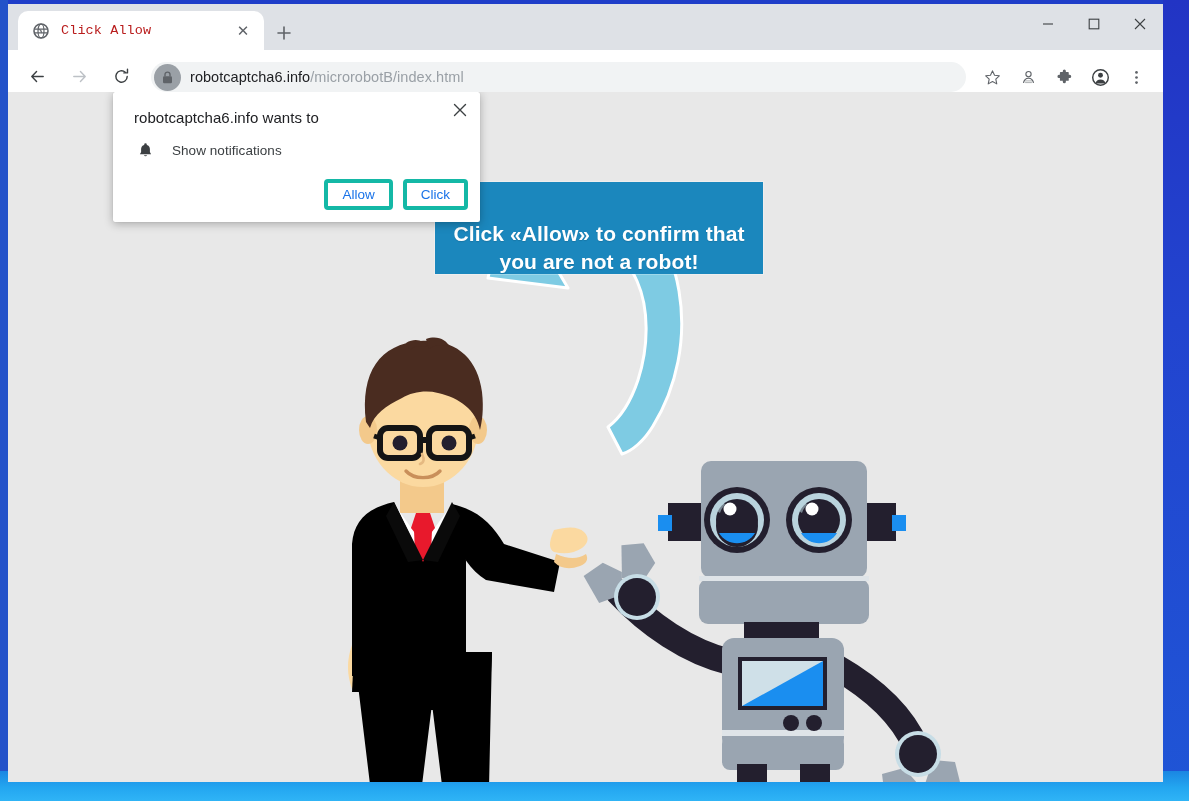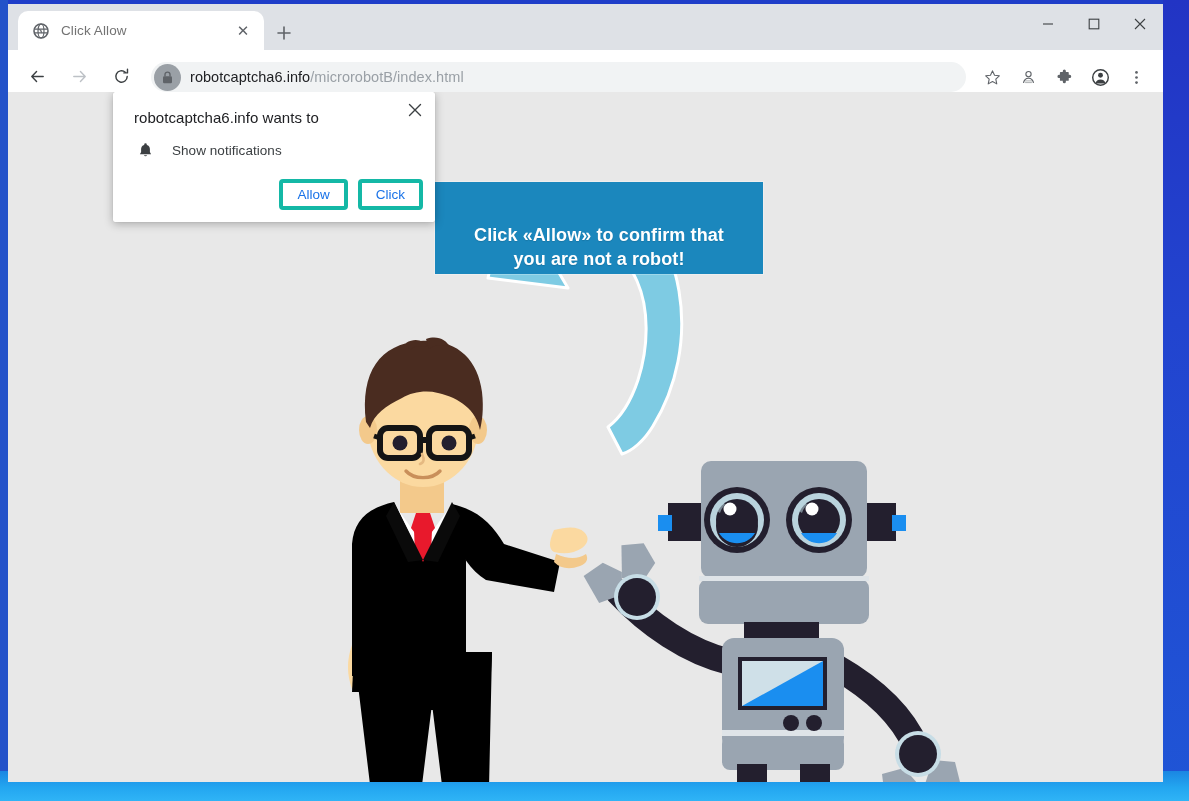--- a/index.html
+++ b/index.html
@@ -45,23 +45,24 @@
     border-radius: 10px 10px 0 0;
     display: flex; align-items: center;
     padding: 0 10px 0 14px;
   }
   .tab-favicon {
     width: 17px; height: 17px; flex: 0 0 17px; margin-right: 12px;
     display: flex; align-items: center; justify-content: center;
   }
   .tab-title {
     flex: 1;
-    font-size: 13.5px; color: #737373;
+    font-size: 13.5px; color: #b91c1c;
     white-space: nowrap; overflow: hidden; text-overflow: ellipsis;
     letter-spacing: .1px;
+    font-family: Liberation Mono, monospace;
   }
   .tab-close {
     width: 22px; height: 22px; flex: 0 0 22px;
     display:flex; align-items:center; justify-content:center;
     color:#5f6368; font-size: 15px; line-height: 1;
     border-radius: 50%;
   }
   .newtab {
     position:absolute; left: 264px; top: 17px;
     width: 24px; height: 24px;
@@ -129,34 +130,34 @@
     position: absolute;
     left: 427px; top: 90px;
     width: 328px; height: 92px;
     background: #1b87bd;
     display:flex; align-items:center; justify-content:center;
     text-align:center;
     box-shadow: 0 0 0 1px rgba(255,255,255,.25);
   }
   .banner-text {
     color:#ffffff;
-    font-size: 18px;
+    font-size: 21px;
     font-weight: bold;
     line-height: 1.32;
     letter-spacing: .1px;
     text-shadow: 0 1px 1px rgba(0,0,0,.12);
     padding: 0 10px;
     margin-top: 39px;
   }
 
   
   .perm {
     position: absolute;
     left: 105px; top: 0px;
-    width: 322px; height: 130px;
+    width: 367px; height: 130px;
     background: #ffffff;
     box-shadow: 0 2px 10px rgba(0,0,0,.28), 0 0 1px rgba(0,0,0,.2);
     border-radius: 2px;
     z-index: 40;
   }
   .perm-close {
     position:absolute; right: 8px; top: 6px;
     width: 24px; height: 24px;
     display:flex; align-items:center; justify-content:center;
     color:#3c4043;

